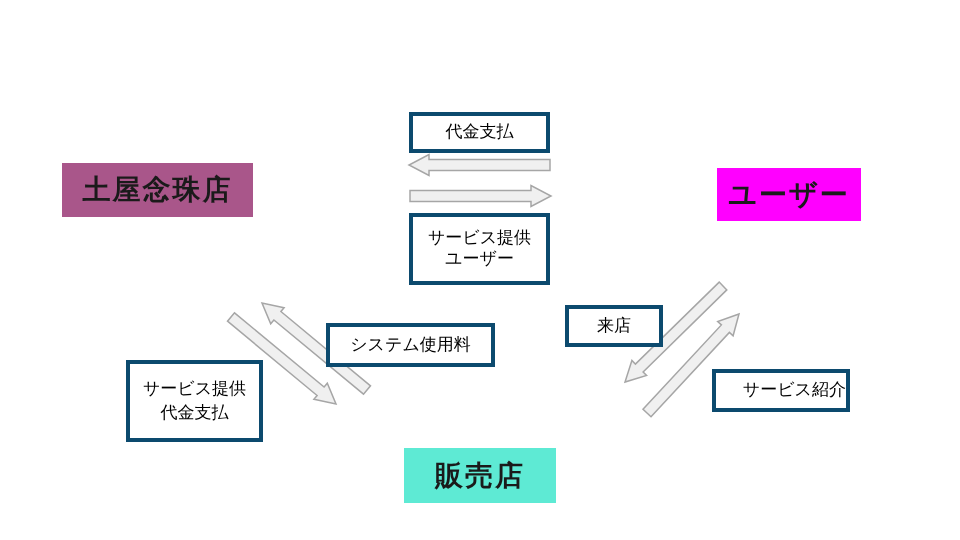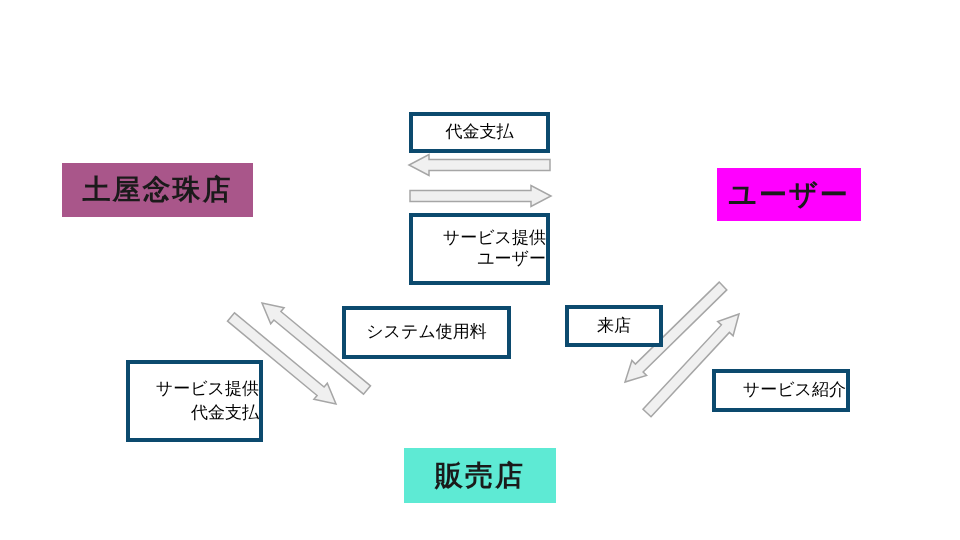--- a/index.html
+++ b/index.html
@@ -19,24 +19,24 @@
   }
   .entity-shop {left:62px; top:163px;width:191px;height:54px;}
   .entity-user {left:717px;top:168px;width:144px;height:53px;}
   .entity-store{left:404px;top:448px;width:152px;height:55px;}
   .lbl{
     position:absolute;background:#ffffff;border:4px solid #0c4a6e;
     box-sizing:border-box;display:flex;flex-direction:column;
     align-items:center;justify-content:center;
     font-size:17px;color:#000000;text-align:center;line-height:1.2;
   }
-  .lbl.two{justify-content:space-evenly;padding:11px 0;align-items:flex-end;}
+  .lbl.two{justify-content:space-evenly;padding:11px 0;}
   .lbl-payment            {left:409px;top:112px;width:141px;height:41px;}
   .lbl-service-shipping   {left:409px;top:213px;width:141px;height:72px;}
-  .lbl-system-fee         {left:326px;top:306px;width:169px;height:53px;margin-left:16px;}
+  .lbl-system-fee         {left:326px;top:323px;width:169px;height:44px;}
   .lbl-visit              {left:549px;top:305px;width:98px; height:42px;margin-left:16px;}
   .lbl-service-commission {left:126px;top:360px;width:137px;height:82px;}
   .lbl-service-intro      {left:712px;top:369px;width:138px;height:43px;align-items:flex-end;}
 </style>
 </head>
 <body>
 
 <div class="canvas">
 
   <svg class="arrows-layer" viewBox="0 0 960 540" xmlns="http://www.w3.org/2000/svg">

